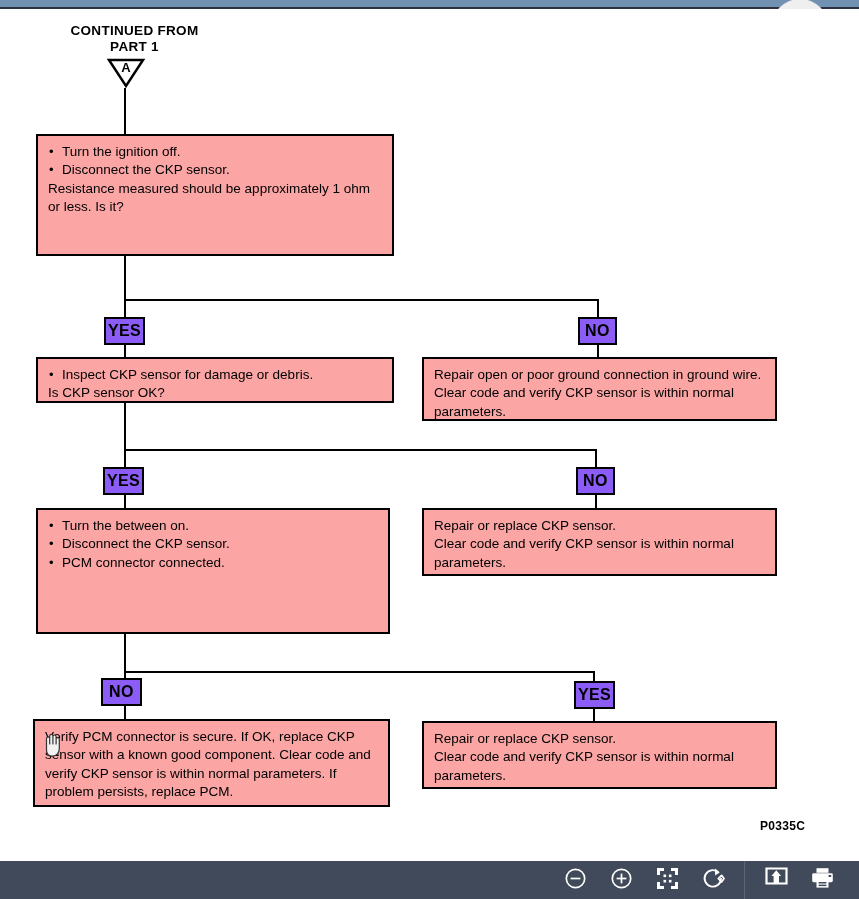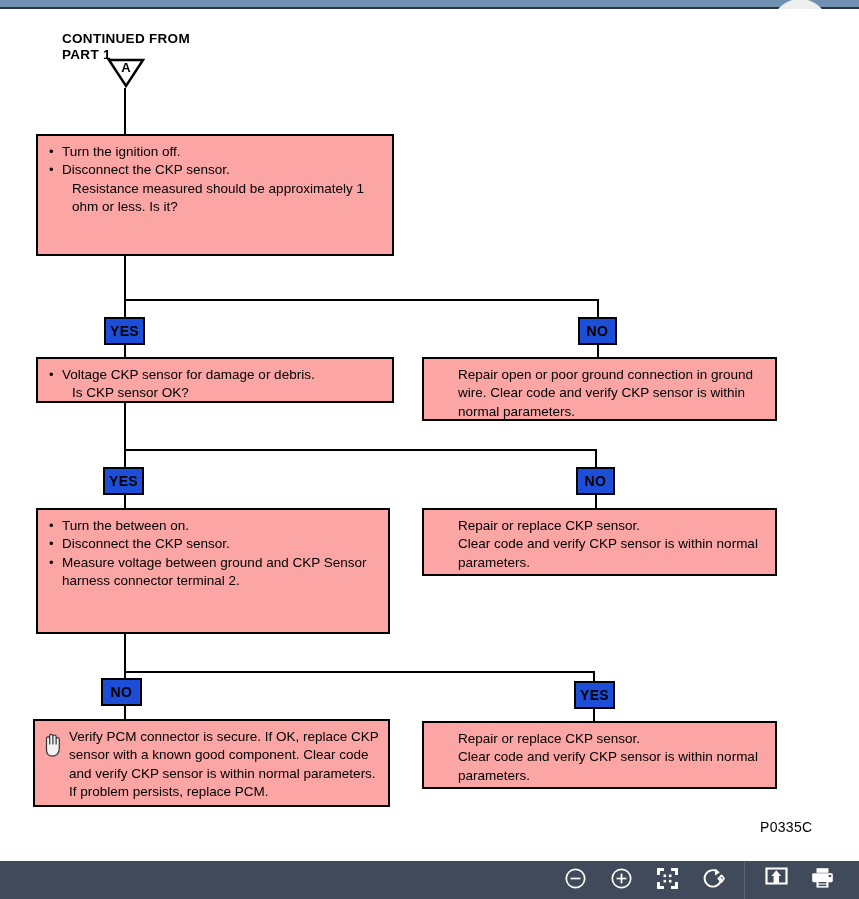--- a/index.html
+++ b/index.html
@@ -61,65 +61,65 @@
   }
   .node .li {
     position: relative;
     padding-left: 14px;
   }
   .node .li::before {
     content: "\2022";
     position: absolute; left: 1px; top: 0;
     font-size: 13px;
   }
-  .node .plain { padding-left: 0; margin-left: 24px; }
+  .node .plain { padding-left: 0; }
 
   
   .tag {
     position: absolute;
     border: 2px solid #000;
-    background: #1d4ed8;
+    background: #8b5cf6;
     font-weight: bold;
-    font-size: 14px;
+    font-size: 16px;
     display: flex; align-items: center; justify-content: center;
     letter-spacing: 0.4px;
   }
 
   
   .vline { position: absolute; background: #000; width: 2px; }
   .hline { position: absolute; background: #000; height: 2px; }
 
   
   .hdr {
     position: absolute;
     font-weight: bold;
     font-size: 13.5px;
     line-height: 16px;
+    text-align: center;
     letter-spacing: 0.3px;
     color: #000;
-    margin-top: 8px;
   }
 
   
   .tri-wrap { position: absolute; }
   .tri-letter {
     position: absolute;
     left: 0; top: 2px;
     width: 100%;
     text-align: center;
     font-weight: bold;
     font-size: 13px;
     color: #000;
   }
 
   
   .figcode {
     position: absolute;
-    font-size: 14px;
-    font-weight: normal;
+    font-size: 12px;
+    font-weight: bold;
     letter-spacing: 0.3px;
     color: #000;
   }
 
   
   .cursor { position: absolute; pointer-events: none; }
 
   
   .toolbar {
     position: absolute;
@@ -186,42 +186,42 @@
     <div class="hline" style="left:124px; top:290px; width:475px;"></div>
     <div class="vline" style="left:597px; top:290px; height:20px;"></div>
 
     <div class="tag" style="left:104px; top:308px; width:41px; height:28px;">YES</div>
     <div class="tag" style="left:578px; top:308px; width:39px; height:28px;">NO</div>
 
     <div class="vline" style="left:124px; top:336px; height:13px;"></div>
     <div class="vline" style="left:597px; top:336px; height:13px;"></div>
 
     <div class="node" style="left:36px; top:348px; width:358px; height:46px;">
-      <div class="li">Voltage CKP sensor for damage or debris.</div>
+      <div class="li">Inspect CKP sensor for damage or debris.</div>
       <div class="plain">Is CKP sensor OK?</div>
     </div>
 
     <div class="node" style="left:422px; top:348px; width:355px; height:64px;">
       <div class="plain">Repair open or poor ground connection in ground wire. Clear code and verify CKP sensor is within normal parameters.</div>
     </div>
 
     <div class="vline" style="left:124px; top:394px; height:64px;"></div>
     <div class="hline" style="left:124px; top:440px; width:473px;"></div>
     <div class="vline" style="left:595px; top:440px; height:19px;"></div>
 
     <div class="tag" style="left:103px; top:458px; width:41px; height:28px;">YES</div>
     <div class="tag" style="left:576px; top:458px; width:39px; height:28px;">NO</div>
 
     <div class="vline" style="left:124px; top:486px; height:14px;"></div>
     <div class="vline" style="left:595px; top:486px; height:14px;"></div>
 
     <div class="node" style="left:36px; top:499px; width:354px; height:126px;">
       <div class="li">Turn the between on.</div>
       <div class="li">Disconnect the CKP sensor.</div>
-      <div class="li">Measure voltage between ground and CKP Sensor harness connector terminal 2.</div>
+      <div class="li">PCM connector connected.</div>
     </div>
 
     <div class="node" style="left:422px; top:499px; width:355px; height:68px;">
       <div class="plain">Repair or replace CKP sensor.</div>
       <div class="plain">Clear code and verify CKP sensor is within normal parameters.</div>
     </div>
 
     <div class="vline" style="left:124px; top:625px; height:57px;"></div>
     <div class="hline" style="left:124px; top:662px; width:471px;"></div>
     <div class="vline" style="left:593px; top:662px; height:20px;"></div>

